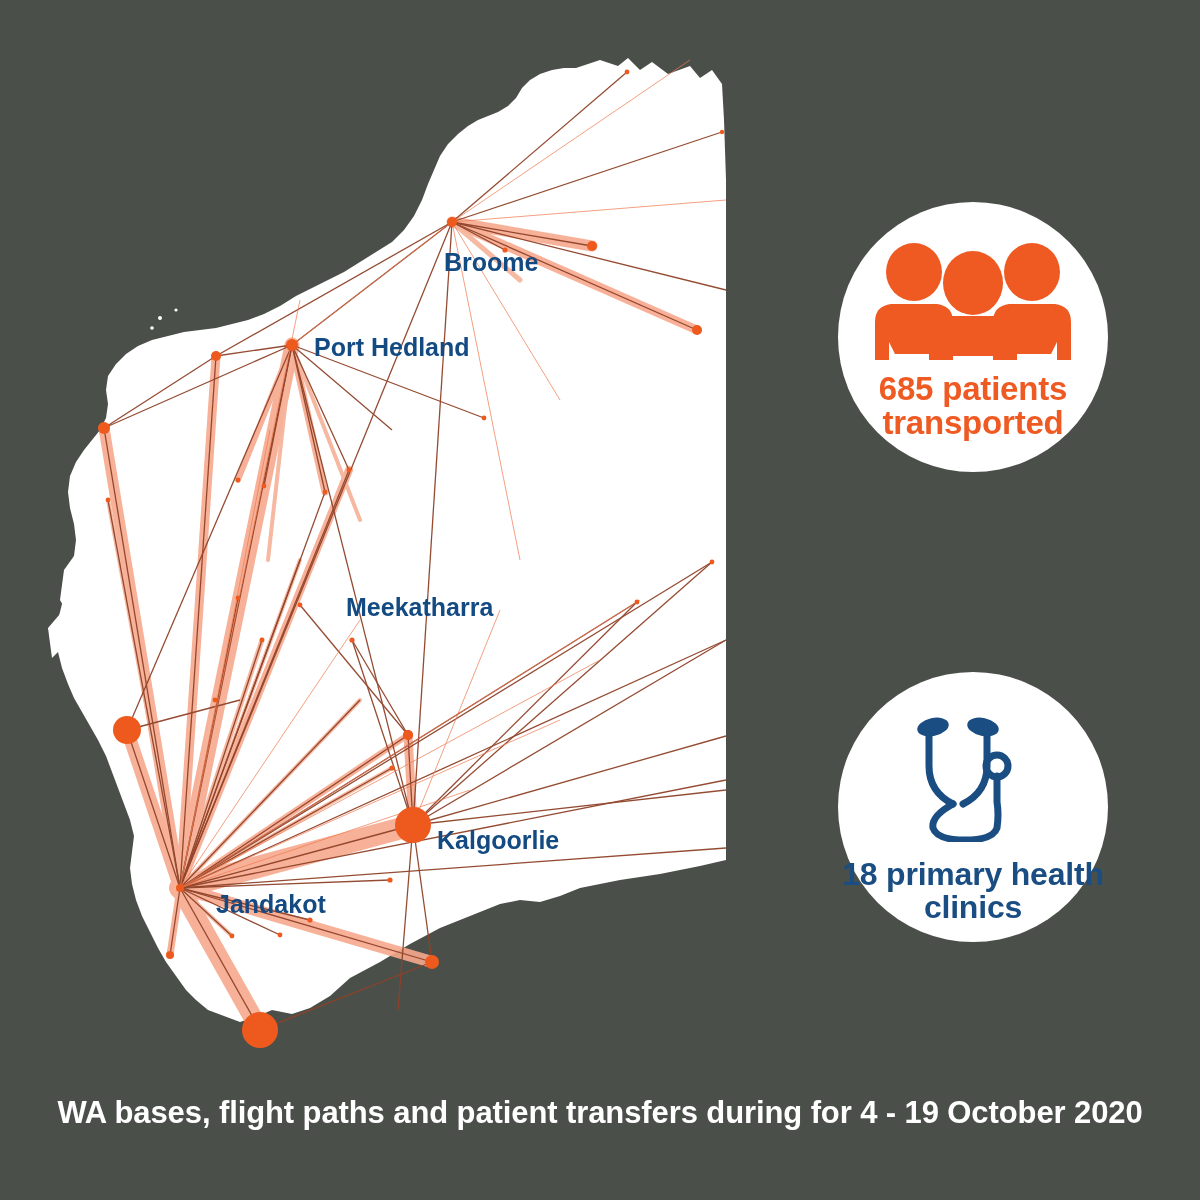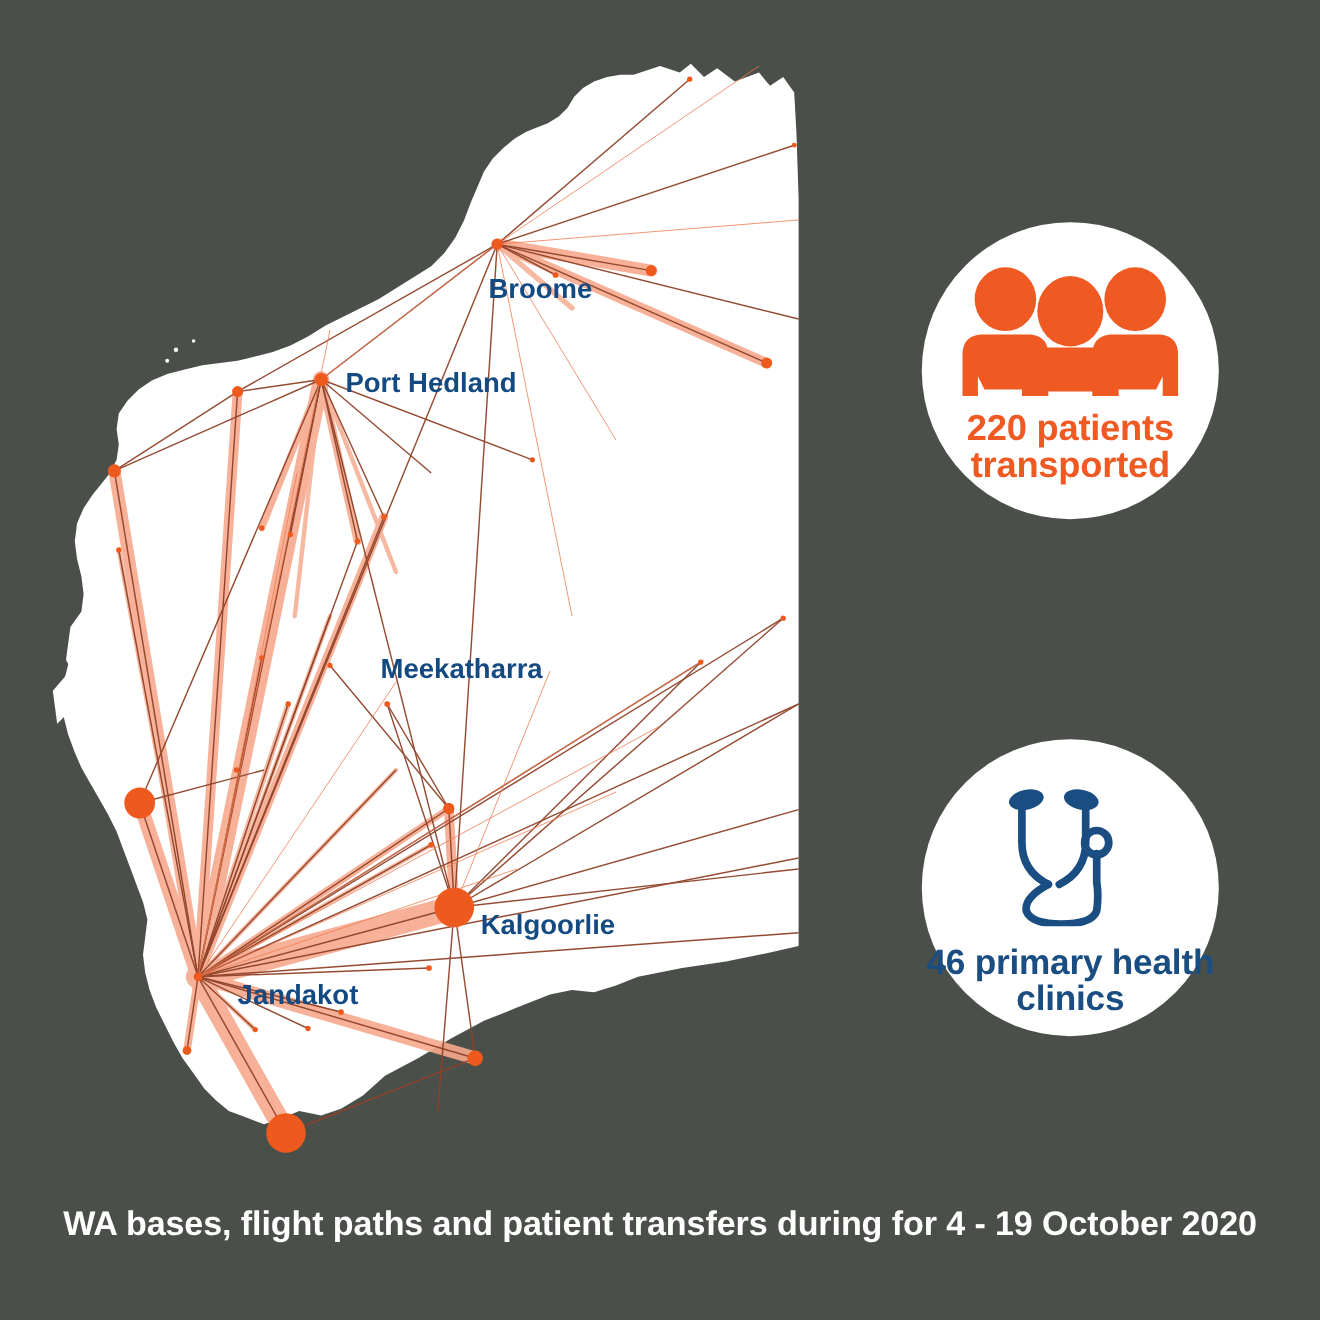--- a/index.html
+++ b/index.html
@@ -283,32 +283,32 @@
         <ellipse cx="41" cy="30" rx="28" ry="29"></ellipse>
         <path d="M2 118 L2 80 Q2 64 18 62 L64 62 Q80 64 80 80 L80 118 L66 118 L66 100 L60 112 L22 112 L16 100 L16 118 Z"></path>
 
         <ellipse cx="159" cy="30" rx="28" ry="29"></ellipse>
         <path d="M120 118 L120 80 Q120 64 136 62 L182 62 Q198 64 198 80 L198 118 L184 118 L184 100 L178 112 L140 112 L134 100 L134 118 Z"></path>
 
         <ellipse cx="100" cy="41" rx="30" ry="32"></ellipse>
         <path d="M56 118 L56 94 Q56 76 74 74 L126 74 Q144 76 144 94 L144 118 L130 118 L130 102 L124 114 L76 114 L70 102 L70 118 Z"></path>
       </g>
     </svg>
-    <div class="badge-label" id="patients-label">220 patients transported</div>
+    <div class="badge-label" id="patients-label">685 patients transported</div>
   </div>
 
   <div class="badge" id="badge-clinics">
     <svg class="badge-icon" width="140" height="132" viewBox="0 0 140 132">
       <g fill="none" stroke="#1a4d82" stroke-width="7" stroke-linecap="round" stroke-linejoin="round">
         <path d="M26 22 L26 56 Q26 82 50 94"></path>
         <path d="M84 22 L84 56 Q84 82 60 94"></path>
         <path d="M50 94 Q28 106 30 118 Q34 130 62 130 Q90 130 94 118 Q96 104 94 92 L94 66"></path>
       </g>
       <ellipse cx="30" cy="17" rx="16" ry="9" transform="rotate(-12 30 17)" fill="#1a4d82"></ellipse>
       <ellipse cx="80" cy="17" rx="16" ry="9" transform="rotate(12 80 17)" fill="#1a4d82"></ellipse>
       <circle cx="94" cy="56" r="11" fill="none" stroke="#1a4d82" stroke-width="7"></circle>
     </svg>
-    <div class="badge-label" id="clinics-label">46 primary health clinics</div>
+    <div class="badge-label" id="clinics-label">18 primary health clinics</div>
   </div>
 
   <div class="caption">WA bases, flight paths and patient transfers during for 4 - 19 October 2020</div>
 
 </div>
 
 </body></html>

